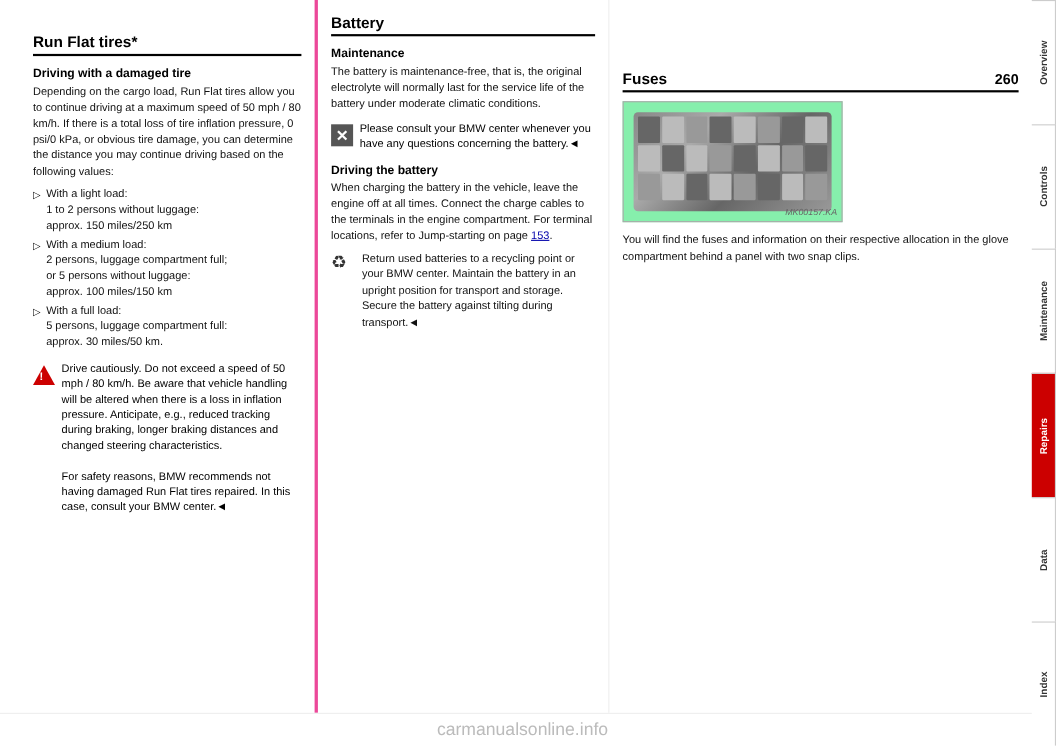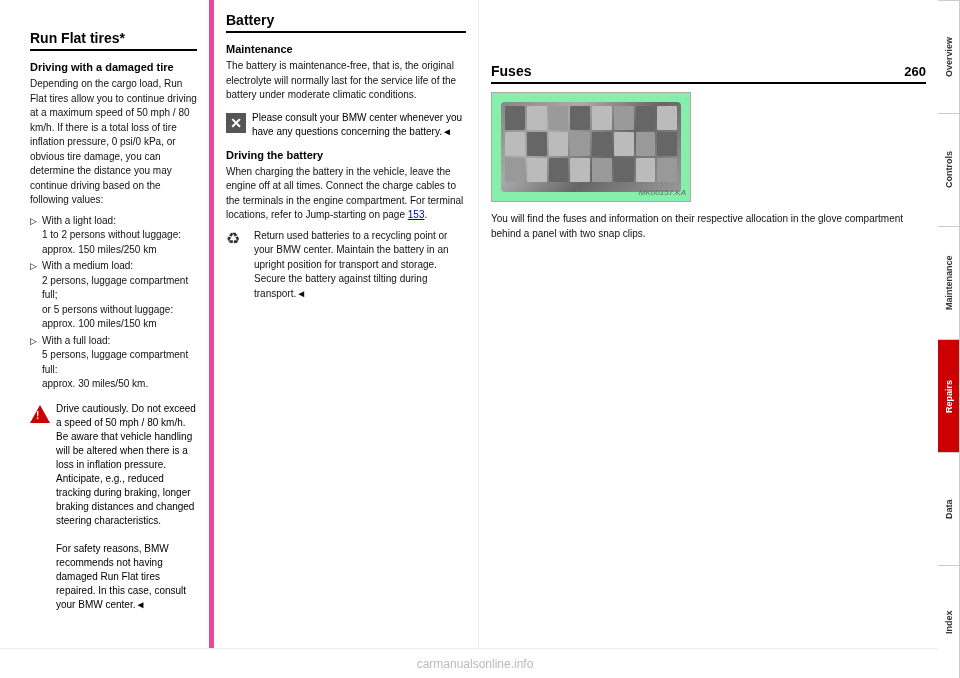--- a/index.html
+++ b/index.html
@@ -52,23 +52,23 @@
       left: 0;
       top: 0;
       right: 22px;
       bottom: 30px;
       display: flex;
       flex-direction: row;
     }
 
     
     .col-left {
-      width: 214px;
+      width: 289px;
       padding: 30px 12px 12px 30px;
-      border-right: 5px solid #ec4899;
+      border-right: 3px solid #ec4899;
     }
     .col-middle {
       width: 265px;
       padding: 12px 12px 12px 12px;
       border-right: 1px solid #eee;
     }
     .col-right {
       flex: 1;
       padding: 30px 12px 12px 12px;
       margin-top: 33px;
@@ -224,21 +224,21 @@
       bottom: 0;
       left: 0;
       right: 22px;
       height: 30px;
       display: flex;
       align-items: center;
       justify-content: center;
       border-top: 1px solid #eee;
     }
     .watermark-text {
-      font-size: 12px;
+      font-size: 16px;
       color: #bbb;
       margin-left: 12px;
     }
 
     .col-right-title-row {
       display: flex;
       align-items: baseline;
       gap: 0;
       margin-bottom: 8px;
       border-bottom: 2px solid #000;

